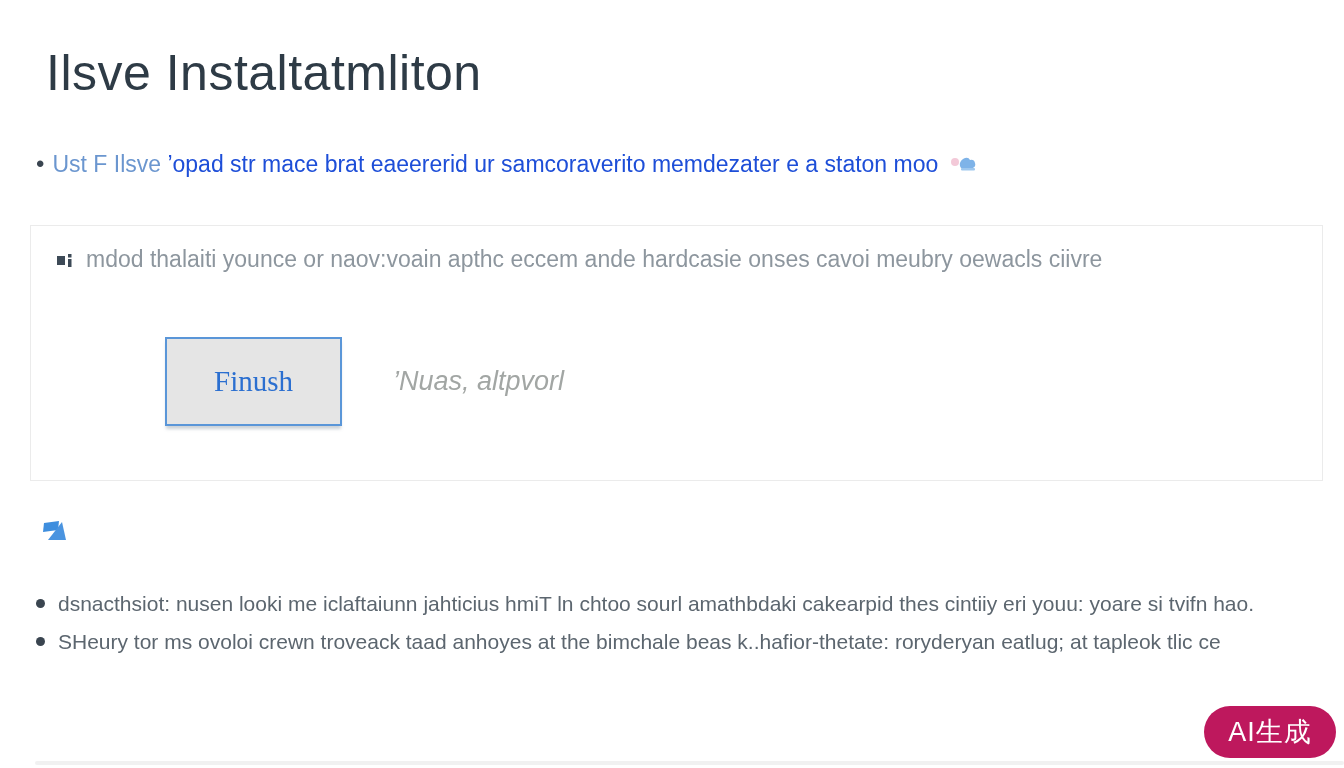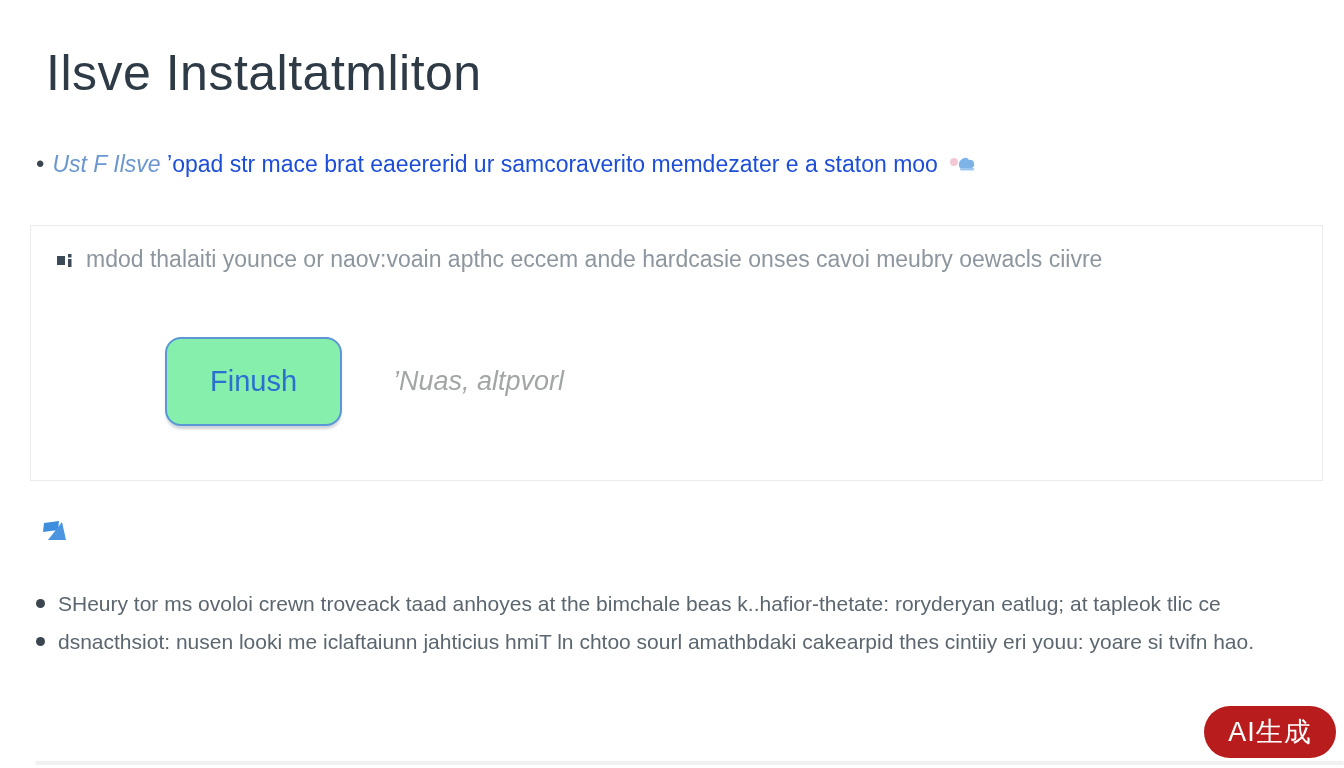--- a/index.html
+++ b/index.html
@@ -32,21 +32,20 @@
   }
   .intro-line .dot {
     color: #3a4550;
     font-size: 24px;
     margin-right: 8px;
   }
   .intro-link {
     color: #6b96cf;
     text-decoration: none;
     cursor: pointer;
-    font-style: italic;
   }
   .intro-rest { color: #1d4ed8; }
   .sparkle-wrap {
     display: inline-block;
     vertical-align: middle;
     margin-left: 4px;
   }
 
   
   .panel {
@@ -66,26 +65,26 @@
   .panel-desc-icon { margin-top: 7px; flex: 0 0 auto; }
   .panel-desc-text {
     font-size: 23px;
     color: #8d969e;
     white-space: nowrap;
   }
   .finish-button {
     position: absolute;
     left: 134px; top: 111px;
     width: 177px; height: 89px;
-    background: #86efac;
+    background: #e5e5e5;
     border: 2px solid #5a96d8;
-    border-radius: 16px;
+    border-radius: 0;
     color: #2b6fd0;
     font-size: 29px;
-    font-family: Liberation Sans, sans-serif;
+    font-family: Liberation Serif, serif;
     cursor: pointer;
     box-shadow: 0 4px 3px -1px rgba(110, 125, 140, 0.35);
   }
   .side-note {
     position: absolute;
     left: 362px; top: 140px;
     font-size: 27px;
     color: #a2a6a4;
     white-space: nowrap;
     font-style: italic;
@@ -121,21 +120,21 @@
     width: 9px; height: 9px;
     border-radius: 50%;
     background: #3a4550;
   }
 
   
   .watermark {
     position: absolute;
     left: 1204px; top: 706px;
     width: 132px; height: 52px;
-    background: #b91c1c;
+    background: #be185d;
     border-radius: 26px;
     display: flex;
     align-items: center;
     justify-content: center;
     color: #ffffff;
     font-size: 27px;
     letter-spacing: 1px;
   }
 
   .bottom-divider {
@@ -181,22 +180,22 @@
   </div>
 
   <span class="logo-icon">
     <svg width="26" height="24" viewBox="0 0 26 24">
       <polygon points="2,3 17,1 16,10 1,12" fill="#3e8ede"></polygon>
       <polygon points="20,2 24,20 6,20" fill="#4a94e0"></polygon>
     </svg>
   </span>
 
   <ul class="bottom-bullets">
+    <li>dsnacthsiot: nusen looki me iclaftaiunn jahticius hmiT ln chtoo sourl amathbdaki cakearpid thes cintiiy eri youu: yoare si tvifn hao.</li>
     <li>SHeury tor ms ovoloi crewn troveack taad anhoyes at the bimchale beas k..hafior-thetate: roryderyan eatlug; at tapleok tlic ce</li>
-    <li>dsnacthsiot: nusen looki me iclaftaiunn jahticius hmiT ln chtoo sourl amathbdaki cakearpid thes cintiiy eri youu: yoare si tvifn hao.</li>
   </ul>
 
   <div class="watermark">
     <span>AI生成</span>
   </div>
 
   <div class="bottom-divider"></div>
 
 </div>
 

